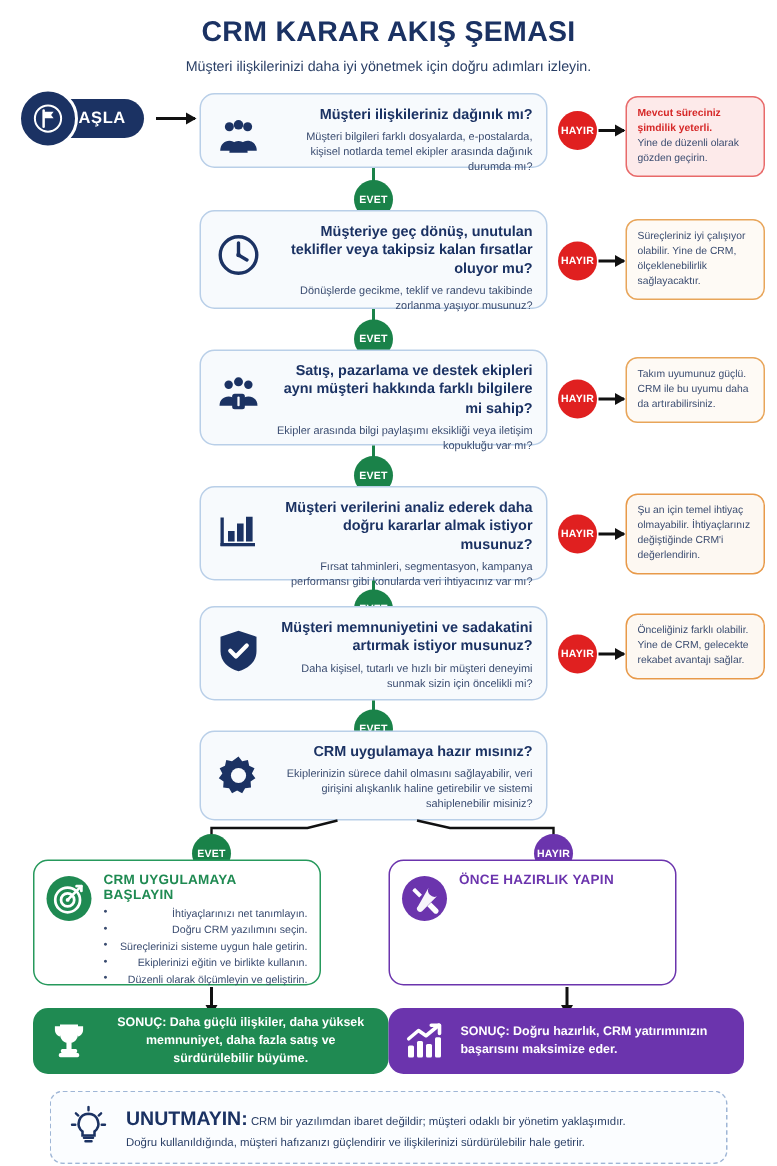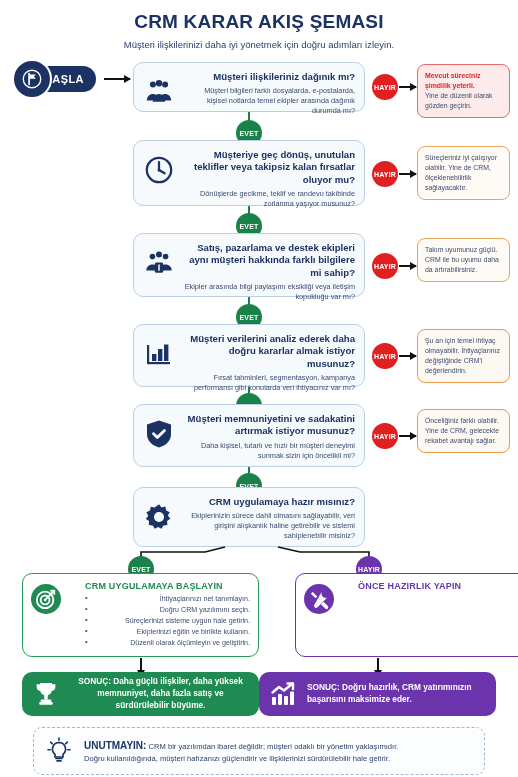--- a/index.html
+++ b/index.html
@@ -137,27 +137,27 @@
   }
   .note.orange-soft {
     background: #fefaf5; border: 1.2px solid #e8a55a; color: #3a4c70;
   }
 
   
   .split-svg { position: absolute; left: 0; top: 0; }
 
   
   .outcome {
-    position: absolute; width: 237px;
+    position: absolute; width: 192px;
     border-radius: 10px; background: #fff;
     padding: 7px 8px 8px 8px;
-    display: flex; gap: 24px; align-items: flex-start;
+    display: flex; gap: 8px; align-items: flex-start;
   }
   .outcome.green { border: 1.4px solid #26995c; }
-  .outcome.purple { border: 1.4px solid #6b34ad; margin-left: 36px; }
+  .outcome.purple { border: 1.4px solid #6b34ad; }
   .oicon {
     flex: 0 0 30px; width: 30px; height: 30px; border-radius: 50%;
     display: flex; align-items: center; justify-content: center;
     margin-top: 3px;
   }
   .oicon.green { background: #1f8a52; color: #fff; }
   .oicon.purple { background: #6b34ad; color: #fff; }
   .obody { flex: 1 1 auto; }
   .otitle {
     font-size: 9px; font-weight: bold; letter-spacing: .2px;
@@ -208,21 +208,21 @@
     border-radius: 9px;
     background: #fbfdff;
     padding: 8px 10px;
     display: flex; gap: 10px; align-items: center;
   }
   .footer .ficon {
     flex: 0 0 30px; width: 30px; height: 30px; color: #1b3263;
     display: flex; align-items: center; justify-content: center;
   }
   .ftext { font-size: 7.6px; color: #2a3f66; line-height: 1.5; }
-  .ftext b { color: #1b3263; font-size: 10px; }
+  .ftext b { color: #1b3263; font-size: 13px; }
 </style>
 </head>
 <body>
 
 <div id="page">
 
   <div class="header">
     <div class="title">CRM KARAR AKIŞ ŞEMASI</div>
     <div class="subtitle">Müşteri ilişkilerinizi daha iyi yönetmek için doğru adımları izleyin.</div>
   </div>

